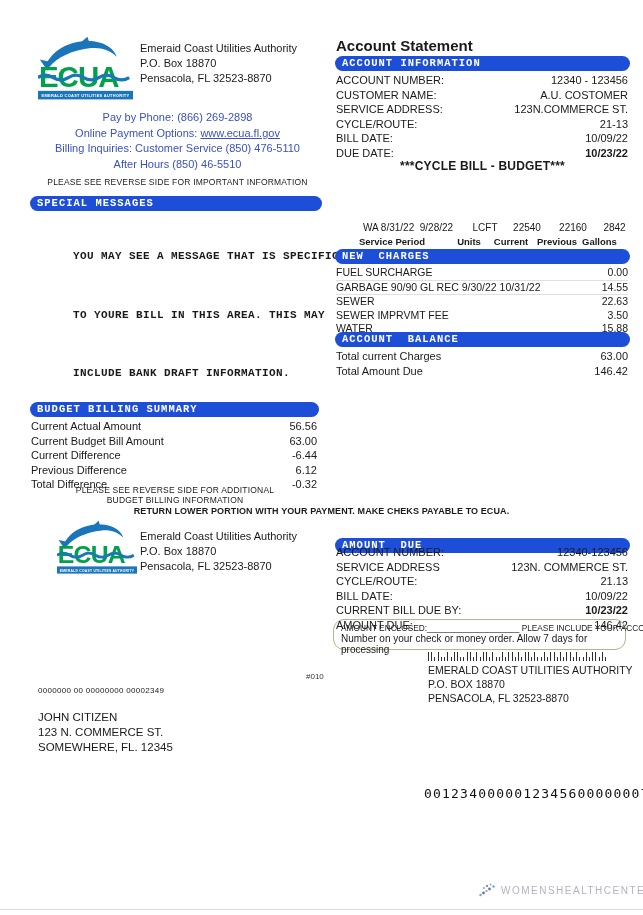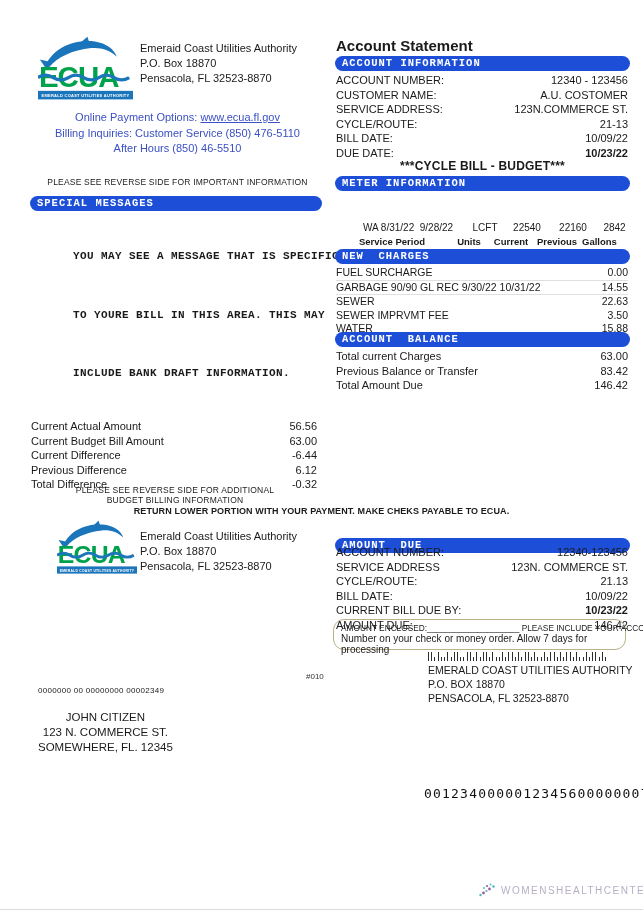--- a/index.html
+++ b/index.html
@@ -77,20 +77,21 @@
     </svg>
   </div>
 
   <div class="abs org-address" style="left:140px;top:41px;">
     <div>Emeraid Coast Utilities Authority</div>
     <div>P.O. Box 18870</div>
     <div>Pensacola, FL 32523-8870</div>
   </div>
 
   <div class="abs contact" style="left:20px;top:110px;width:315px;">
+    <div>Pay by Phone: (866) 269-2898</div>
     <div><span>Online Payment Options: </span><a href="#">www.ecua.fl.gov</a></div>
     <div>Billing Inquiries: Customer Service (850) 476-5110</div>
     <div>After Hours (850) 46-5510</div>
   </div>
 
   <div class="abs tiny-note" style="left:20px;top:177px;width:315px;">PLEASE SEE REVERSE SIDE FOR IMPORTANT INFORMATION</div>
 
   <div class="banner" style="left:30px;top:196px;width:292px;">SPECIAL MESSAGES</div>
   <div class="abs mono-msg" style="left:33px;top:208px;margin-left:40px;">
     <div>YOU MAY SEE A MESSAGE THAT IS SPECIFIC</div>
@@ -127,21 +128,20 @@
 
   <div class="kvlist" style="left:336px;top:146px;width:292px;">
     <div class="kv">
       <span>DUE DATE:</span>
       <span class="v bold">10/23/22</span>
     </div>
   </div>
 
   <div class="abs cycle-note" style="left:335px;top:159px;width:295px;">***CYCLE BILL - BUDGET***</div>
 
-  <div class="banner" style="left:335px;top:176px;width:295px;">METER INFORMATION</div>
 
   <div class="meter-grid mg-head" style="left:336px;top:208px;width:293px;">
     <div>Service Period</div>
     <div>Units</div>
     <div>Current</div>
     <div>Previous</div>
     <div class="last">Gallons</div>
   </div>
   <div class="meter-grid mg-row" style="left:352px;top:222px;width:293px;">
     <div>WA 8/31/22  9/28/22</div>
@@ -177,29 +177,26 @@
   </div>
 
   <div class="banner" style="left:335px;top:332px;width:295px;">ACCOUNT  BALANCE</div>
 
   <div class="kvlist" style="left:336px;top:349px;width:292px;">
     <div class="kv">
       <span>Total current Charges</span>
       <span class="v">63.00</span>
     </div>
     <div class="kv">
-      <span>Previous Balance or Transfer</span>
-      <span class="v">83.42</span>
-    </div>
-    <div class="kv">
       <span>Total Amount Due</span>
       <span class="v">146.42</span>
     </div>
   </div>
 
+  <div class="banner" style="left:30px;top:402px;width:289px;">BUDGET BILLING SUMMARY</div>
 
   <div class="kvlist" style="left:31px;top:419px;width:286px;">
     <div class="kv">
       <span>Current Actual Amount</span>
       <span class="v">56.56</span>
     </div>
     <div class="kv">
       <span>Current Budget Bill Amount</span>
       <span class="v">63.00</span>
     </div>
@@ -338,21 +335,21 @@
     </div>
 
   <div class="abs mailto" style="left:428px;top:664px;">
     <div>EMERALD COAST UTILITIES AUTHORITY</div>
     <div>P.O. BOX 18870</div>
     <div>PENSACOLA, FL 32523-8870</div>
   </div>
 
   <div class="abs digits" style="left:38px;top:686px;">0000000 00 00000000 00002349</div>
 
-  <div class="abs recipient" style="left:38px;top:710px;text-align:center;">
+  <div class="abs recipient" style="left:38px;top:710px;">
     <div>JOHN CITIZEN</div>
     <div>123 N. COMMERCE ST.</div>
     <div>SOMEWHERE, FL. 12345</div>
   </div>
 
   <div class="abs scanline" style="left:424px;top:786px;">0012340000012345600000007</div>
 
   <div class="watermark" style="left:478px;top:882px;">
     <svg width="20" height="16" viewBox="0 0 20 16">
       <circle cx="2.5" cy="13" r="1.2" fill="#49b8c0"></circle>

